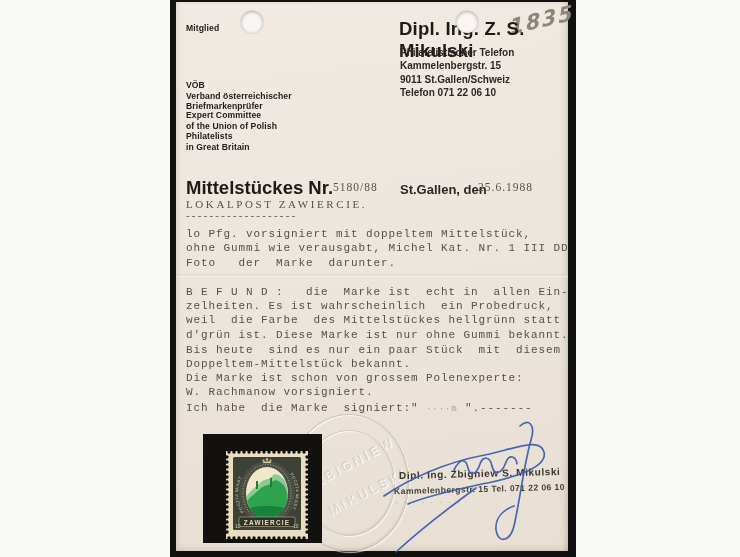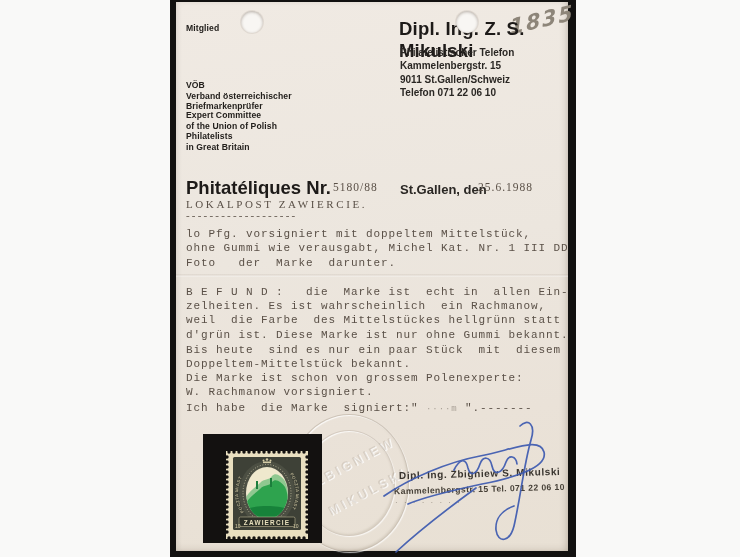--- a/index.html
+++ b/index.html
@@ -75,38 +75,38 @@
       </div>
 
       <div class="name">Dipl. Ing. Z. S. Mikulski</div>
       <div class="addr">
         <div>Philatelistischer Telefon</div>
         <div>Kammelenbergstr. 15</div>
         <div>9011 St.Gallen/Schweiz</div>
         <div>Telefon 071 22 06 10</div>
       </div>
 
-      <div class="attest-title">Phitatéliques Nr.</div>
+      <div class="attest-title">Mittelstückes Nr.</div>
       <div class="mono attest-no">5180/88</div>
       <div class="attest-place">St.Gallen, den</div>
       <div class="mono attest-date">25.6.1988</div>
       <div class="mono subject">LOKALPOST ZAWIERCIE.</div>
       <div class="mono subject-ul">-------------------</div>
 
       <div class="tblock" style="top:225px;">
         <div class="tline">lo Pfg. vorsigniert mit doppeltem Mittelstück,</div>
         <div class="tline">ohne Gummi wie verausgabt, Michel Kat. Nr. 1 III DD</div>
       </div>
       <div class="tblock" style="top:254px;">
         <div class="tline">Foto   der  Marke  darunter.</div>
       </div>
       <div class="crease"></div>
       <div class="tblock" style="top:283px;">
         <div class="tline">B E F U N D :   die  Marke ist  echt in  allen Ein-</div>
-        <div class="tline">zelheiten. Es ist wahrscheinlich  ein Rachmanow,</div>
+        <div class="tline">zelheiten. Es ist wahrscheinlich  ein Probedruck,</div>
         <div class="tline">weil  die Farbe  des Mittelstückes hellgrünn statt</div>
         <div class="tline">d'grün ist. Diese Marke ist nur ohne Gummi bekannt.</div>
       </div>
       <div class="tblock" style="top:341px;">
         <div class="tline">Bis heute  sind es nur ein paar Stück  mit  diesem</div>
         <div class="tline">Doppeltem-Mittelstück bekannt.</div>
       </div>
       <div class="tblock" style="top:369px;">
         <div class="tline">Die Marke ist schon von grossem Polenexperte:</div>
         <div class="tline">W. Rachmanow vorsigniert.</div>

